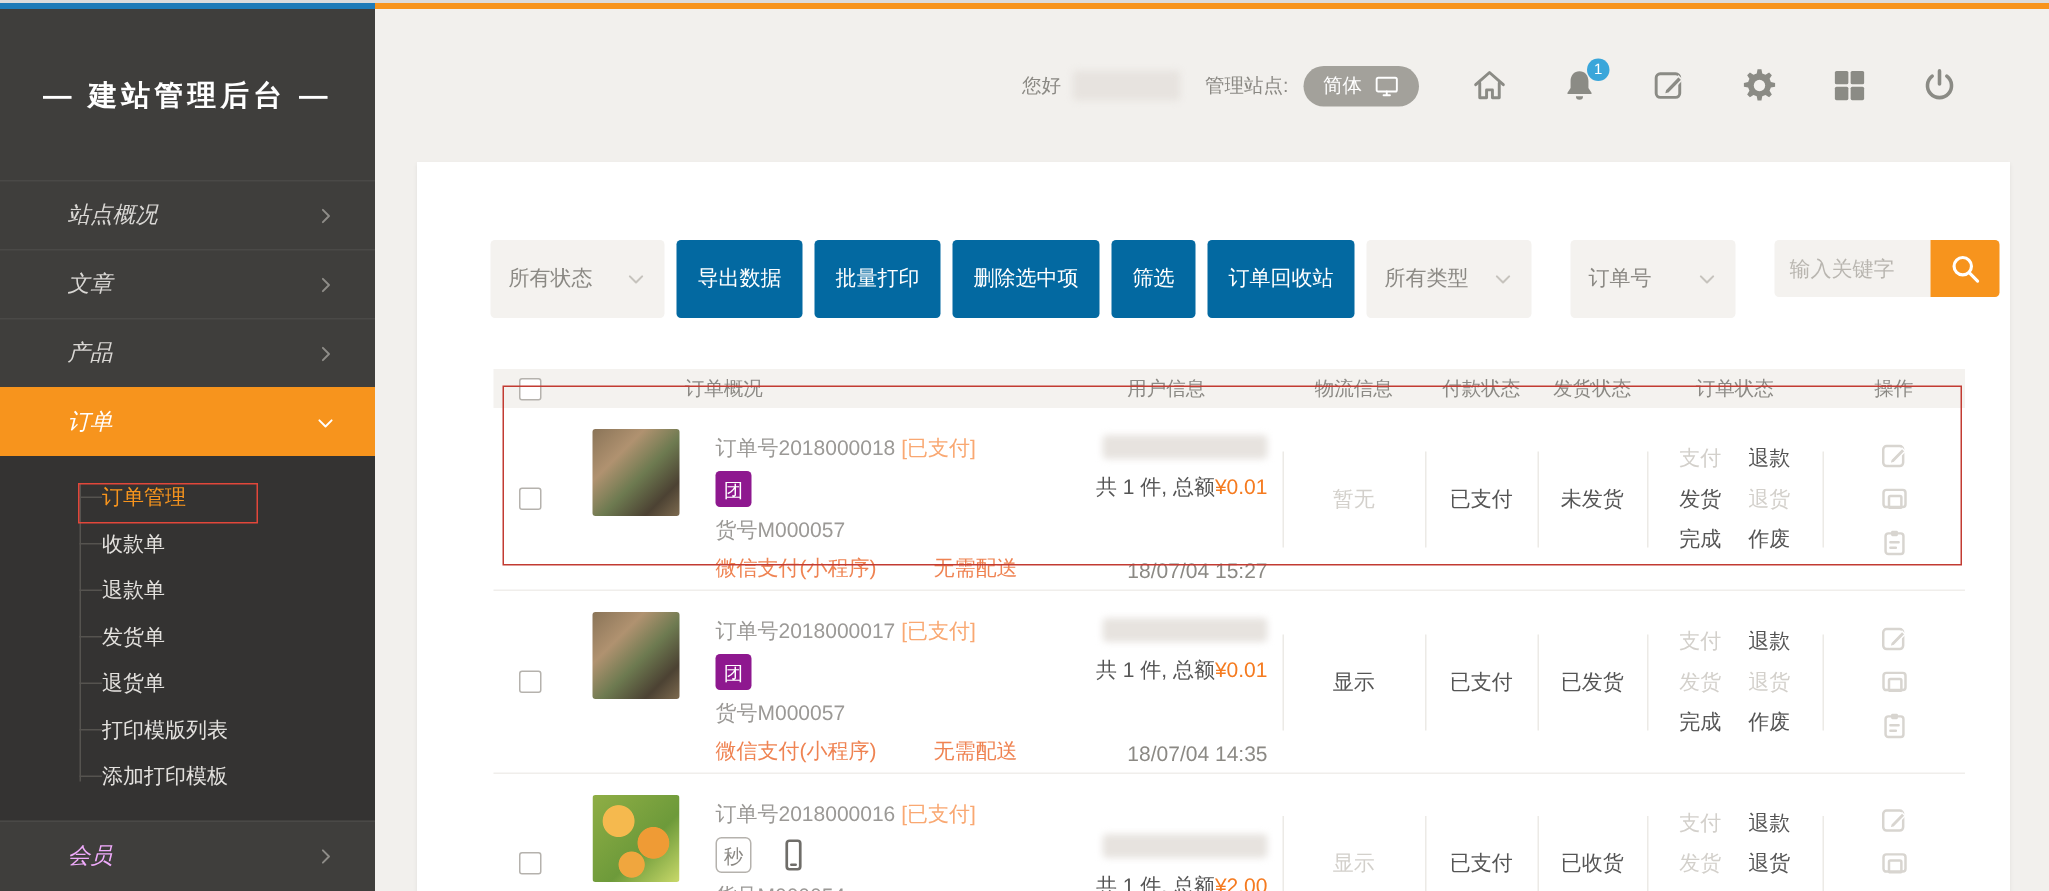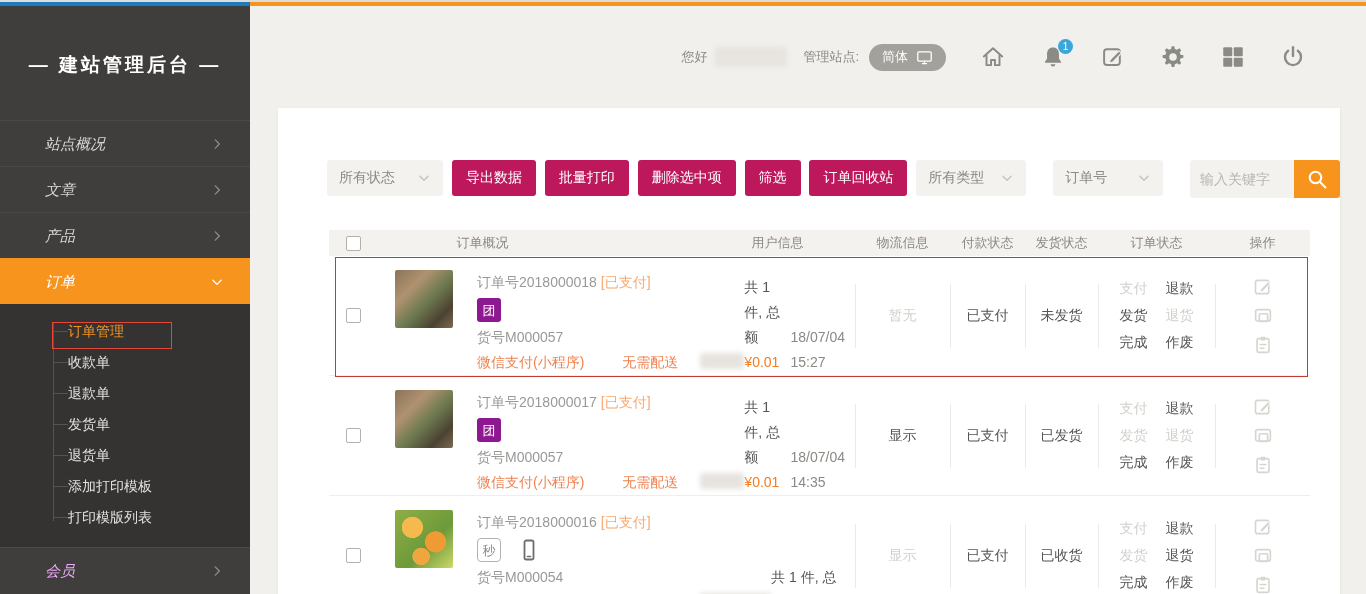--- a/index.html
+++ b/index.html
@@ -50,26 +50,26 @@
   .top-ico { position:relative; width:26px; height:26px; margin-left:34px; color:#8b8b85; cursor:pointer; }
   .top-ico svg { width:26px; height:26px; }
   .badge { position:absolute; top:-5px; right:-7px; min-width:15px; height:15px; border-radius:8px;
            background:#3aa6da; color:#fff; font-size:10px; line-height:15px; text-align:center; }
 
   
   .panel { position:absolute; left:28px; top:102px; width:1062px; height:520px;
            background:#fff; box-shadow:0 1px 3px rgba(0,0,0,.07); }
 
   
-  .tools { display:flex; gap:8px; margin:52px 0 0 49px; height:36px; font-size:14px;justify-content:space-between; }
+  .tools { display:flex; gap:8px; margin:52px 0 0 49px; height:52px; font-size:14px; }
   .drop { display:flex; align-items:center; justify-content:space-between;
           background:#f4f2ef; color:#8b8984; border-radius:3px; padding:0 12px; cursor:pointer; }
   .drop svg { width:14px; height:14px; color:#c6c3bd; }
   .w116{width:116px;} .w110{width:110px;}
-  .gbtn { background:#be185d; color:#fff; border:none; border-radius:3px; padding:0 14px;
+  .gbtn { background:#0369a1; color:#fff; border:none; border-radius:3px; padding:0 14px;
           font-size:14px; font-family:inherit; cursor:pointer; }
   .ml18 { margin-left:18px; }
   .search { display:flex; margin-left:18px; }
   .search input { width:104px; height:38px; border:none; background:#f4f2ef; border-radius:3px 0 0 3px;
                   padding:0 10px; font-size:14px; font-family:inherit; color:#555; outline:none; }
   .search input::placeholder { color:#b9b6b0; }
   .sbtn { width:46px; height:38px; background:#f7941d; border:none; border-radius:0 3px 3px 0;
           cursor:pointer; display:flex; align-items:center; justify-content:center; }
   .sbtn svg { width:24px; height:24px; color:#fff; }
 
@@ -99,21 +99,21 @@
   .o-no { color:#9b9996; }
   .o-paid { color:#f9a872; }
   .badge-line { display:flex; align-items:center; gap:16px; height:30px; }
   .pbadge { width:24px; height:24px; background:#8e188f; color:#fff; border-radius:3px;
             display:flex; align-items:center; justify-content:center; font-size:13px; }
   .obadge { width:24px; height:24px; background:#fff; color:#8b8984; border:1px solid #b5b2ad;
             border-radius:4px; display:flex; align-items:center; justify-content:center; font-size:13px; }
   .phone-ico { color:#6f6d69; display:flex; }
   .o-pay { color:#ef8352; }
   .o-pay .gap { margin-left:38px; }
-  .cell-user { display:flex; flex-direction:row; align-items:flex-end; padding:8px 10px 0 0;
+  .cell-user { display:flex; flex-direction:column; align-items:flex-end; padding:18px 10px 0 0;
                line-height:25px; }
   .cell-user.low { padding-top:40px; }
   .user-blur { width:110px; height:16px; margin-bottom:6px; }
   .sum { color:#555; }
   .amt { color:#f57b20; }
   .time { color:#8b8984;margin-top:31px; }
   .muted { color:#d3d0cb !important; }
   .link { color:#555; cursor:pointer; }
   .status-grid { display:grid; grid-template-columns:auto auto; column-gap:18px; row-gap:9px;
                  font-size:14px; }
@@ -167,22 +167,22 @@
             <path d="M5 9l7 7 7-7" fill="none" stroke="currentColor" stroke-width="2.2" stroke-linecap="round" stroke-linejoin="round"></path>
           </svg>
       </span>
     </div>
     <div class="submenu">
       <div class="sub-item current">订单管理</div>
       <div class="sub-item">收款单</div>
       <div class="sub-item">退款单</div>
       <div class="sub-item">发货单</div>
       <div class="sub-item">退货单</div>
+      <div class="sub-item">打印模版列表</div>
       <div class="sub-item">添加打印模板</div>
-      <div class="sub-item">打印模版列表</div>
     </div>
     <div class="menu-item dim">
       <span>会员</span>
       <span class="chev">
         <svg viewBox="0 0 24 24" width="14" height="14">
             <path d="M9 5l7 7-7 7" fill="none" stroke="currentColor" stroke-width="2.2" stroke-linecap="round" stroke-linejoin="round"></path>
           </svg>
       </span>
     </div>
   </nav>

